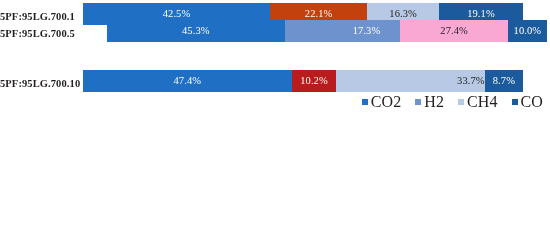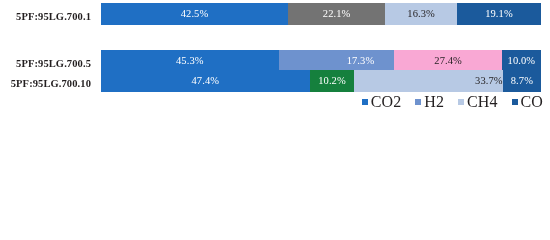--- a/index.html
+++ b/index.html
@@ -23,23 +23,23 @@
   }
   .row {
     position: absolute;
     left: 0;
     width: 550px;
     height: 22px;
     display: flex;
     align-items: center;
   }
   .cat-label {
-    width: 101px;
+    width: 83px;
     text-align: right;
-    padding-right: 10px;
+    padding-right: 20px;
     box-sizing: border-box;
     font-size: 10.5px;
     font-weight: bold;
     color: #231f20;
     letter-spacing: 0.1px;
     white-space: nowrap;
     line-height: 22px;
   }
   .bar {
     position: relative;
@@ -96,32 +96,32 @@
 </head>
 <body>
 
 <div id="chart">
     <div class="row" style="top: 6px;">
       <div class="cat-label">5PF:95LG.700.1</div>
       <div class="bar">
         <div class="seg" style="background: rgb(31, 111, 196); flex: 42.5 0 0px;">
           <span class="seg-label" style="color: rgb(255, 255, 255);">42.5%</span>
         </div>
-        <div class="seg" style="background: #737373; flex: 22.1 0 0px;">
+        <div class="seg" style="background: #c2410c; flex: 22.1 0 0px;">
           <span class="seg-label" style="color: rgb(255, 255, 255);">22.1%</span>
         </div>
         <div class="seg" style="background: rgb(183, 201, 228); flex: 16.3 0 0px;">
           <span class="seg-label" style="color: rgb(35, 31, 32);">16.3%</span>
         </div>
         <div class="seg" style="background: rgb(27, 90, 156); flex: 19.1 0 0px;">
           <span class="seg-label" style="color: rgb(255, 255, 255);">19.1%</span>
         </div>
       </div>
     </div>
-    <div class="row" style="top: 53px;">
+    <div class="row" style="top: 23px; gap: 24px;">
       <div class="cat-label">5PF:95LG.700.5</div>
       <div class="bar">
         <div class="seg" style="background: rgb(31, 111, 196); flex: 45.3 0 0px;">
           <span class="seg-label" style="color: rgb(255, 255, 255);">45.3%</span>
         </div>
         <div class="seg" style="background: rgb(110, 146, 206); flex: 17.3 0 0px; padding-left: 48px;">
           <span class="seg-label" style="color: rgb(255, 255, 255);">17.3%</span>
         </div>
         <div class="seg" style="background: #f9a8d4; flex: 27.4 0 0px;">
           <span class="seg-label" style="color: rgb(35, 31, 32);">27.4%</span>
@@ -130,21 +130,21 @@
           <span class="seg-label" style="color: rgb(255, 255, 255);">10.0%</span>
         </div>
       </div>
     </div>
     <div class="row" style="top: 73px;">
       <div class="cat-label">5PF:95LG.700.10</div>
       <div class="bar">
         <div class="seg" style="background: rgb(31, 111, 196); flex: 47.4 0 0px;">
           <span class="seg-label" style="color: rgb(255, 255, 255);">47.4%</span>
         </div>
-        <div class="seg" style="background: #15803d; flex: 10.2 0 0px;">
+        <div class="seg" style="background: #b91c1c; flex: 10.2 0 0px;">
           <span class="seg-label" style="color: rgb(255, 255, 255);">10.2%</span>
         </div>
         <div class="seg" style="background: rgb(183, 201, 228); flex: 33.7 0 0px; justify-content: flex-end;">
           <span class="seg-label" style="color: rgb(35, 31, 32);">33.7%</span>
         </div>
         <div class="seg" style="background: rgb(27, 90, 156); flex: 8.7 0 0px;">
           <span class="seg-label" style="color: rgb(255, 255, 255);">8.7%</span>
         </div>
       </div>
     </div>

